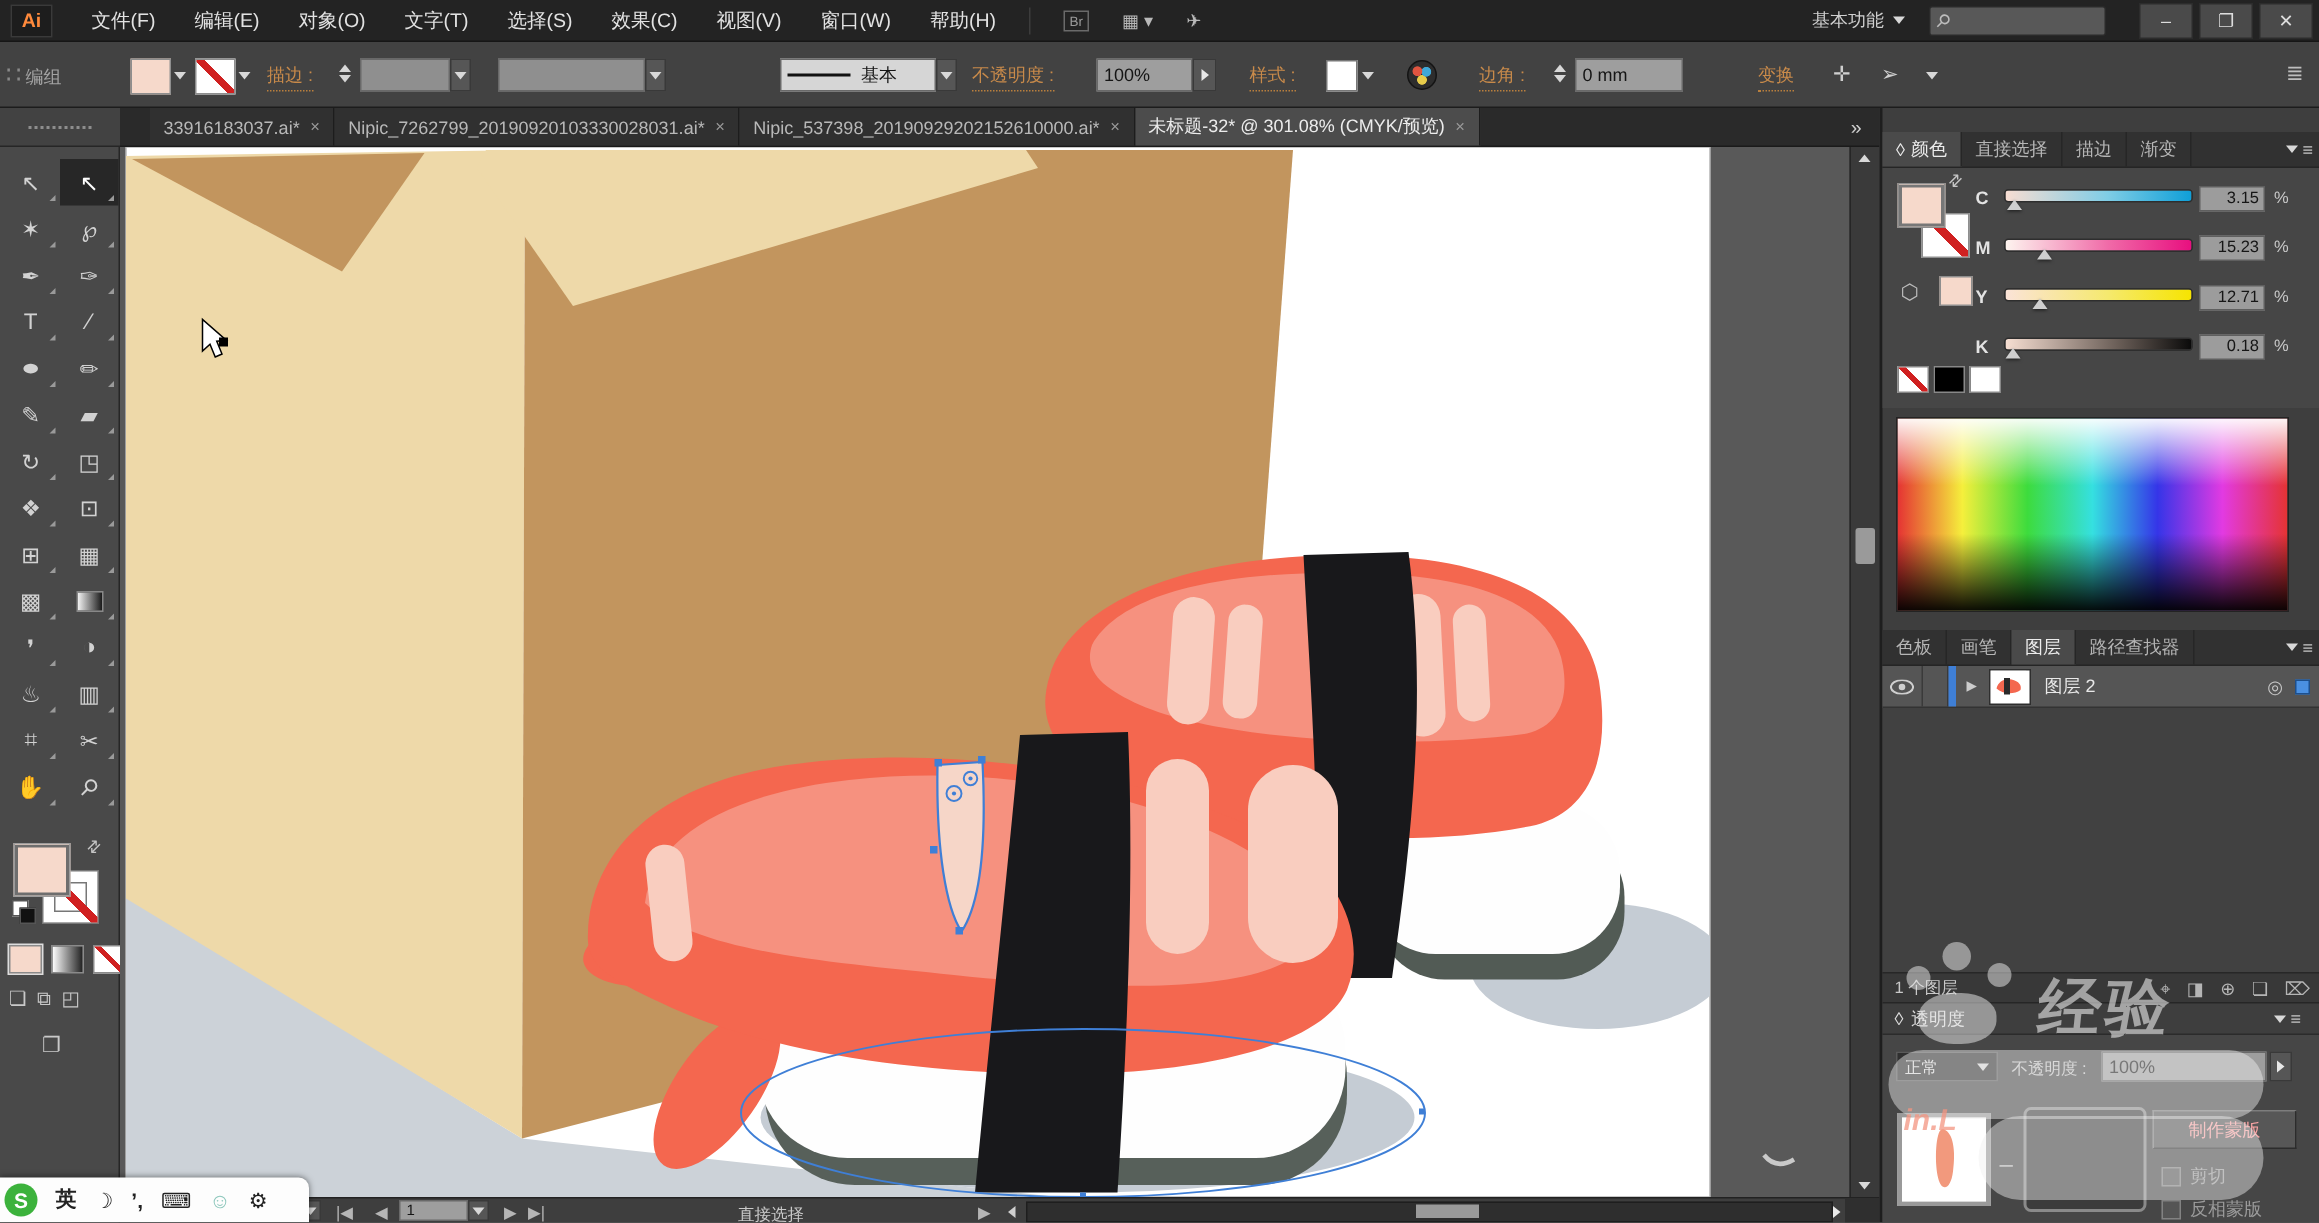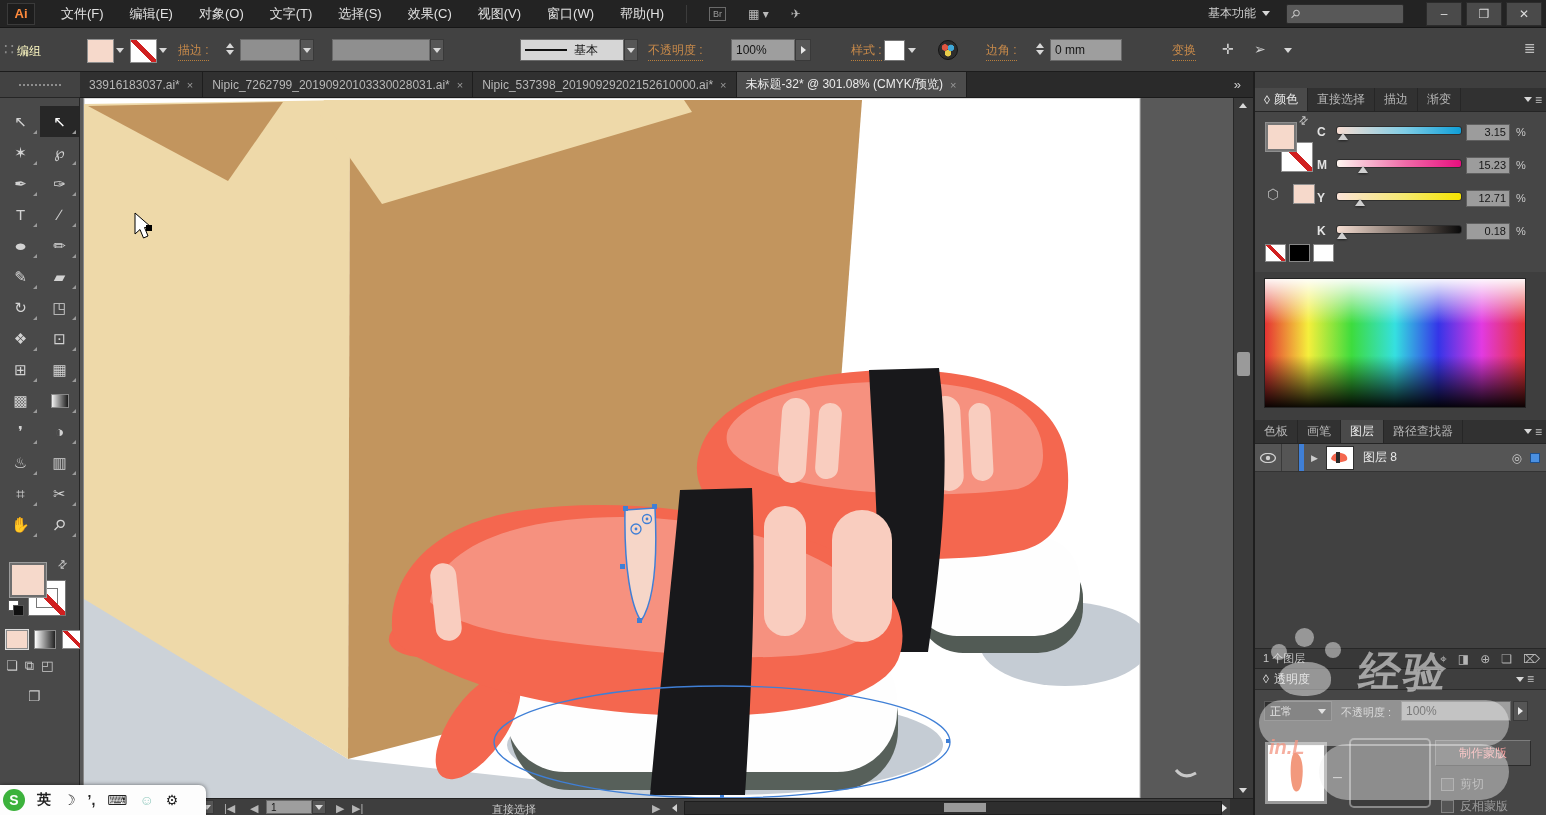--- a/index.html
+++ b/index.html
@@ -14,39 +14,39 @@
   .msep{width:1px;height:18px;background:#3c3c3c;margin-left:22px;}
   .mic{margin-left:22px;color:#b9b9b9;font-size:12px;}
   .bricon{border:1px solid #6a6a6a;color:#9a9a9a;font-size:9px;padding:1px 3px;margin-left:22px;}
   .wsname{margin-left:auto;font-size:12px;color:#cfcfcf;display:flex;align-items:center;gap:6px;}
   .searchbox{width:112px;height:18px;background:#585858;border:1px solid #2a2a2a;border-radius:2px;margin-left:16px;display:flex;align-items:center;padding-left:4px;color:#bdbdbd;font-size:12px;}
   .winbtns{display:flex;margin-left:18px;margin-right:4px;}
   .winbtn{width:34px;height:22px;background:#4a4a4a;border:1px solid #2c2c2c;display:flex;align-items:center;justify-content:center;font-size:12px;color:#ddd;margin-left:4px;}
   
   .controlbar{left:0;top:28px;width:1546px;height:44px;background:#424242;border-bottom:1px solid #1c1c1c;box-sizing:border-box;}
   .olabel{color:#c88a4a;font-size:12px;border-bottom:1px dotted #b97f3d;padding-bottom:1px;}
-  .wlabel{color:#fef9c3;font-size:12px;}
+  .wlabel{color:#a3a3a3;font-size:12px;}
   .fieldlite{background:#9e9e9e;border:1px solid #696969;color:#151515;font-size:12px;display:flex;align-items:center;box-sizing:border-box;padding:0 4px;}
   .dropbtn{width:14px;height:22px;background:#565656;border:1px solid #393939;display:flex;align-items:center;justify-content:center;box-sizing:border-box;}
   .car-d{width:0;height:0;border-left:4px solid transparent;border-right:4px solid transparent;border-top:5px solid #d8d8d8;}
   .car-u{width:0;height:0;border-left:4px solid transparent;border-right:4px solid transparent;border-bottom:5px solid #d8d8d8;}
   .car-r{width:0;height:0;border-top:4px solid transparent;border-bottom:4px solid transparent;border-left:5px solid #e8e8e8;}
   .car-l{width:0;height:0;border-top:4px solid transparent;border-bottom:4px solid transparent;border-right:5px solid #cfcfcf;}
   .stepper{display:flex;flex-direction:column;gap:2px;align-items:center;}
   .swpink{background:#f6d9cb;border:1px solid #8e8e8e;}
   .swnone{background:#fff;border:1px solid #8e8e8e;position:relative;overflow:hidden;}
   .swnone::after{content:"";position:absolute;left:-20%;top:-20%;width:140%;height:140%;background:linear-gradient(45deg,transparent 46%,#d02020 46%,#d02020 56%,transparent 56%);}
   .recolor{width:18px;height:18px;border-radius:50%;background:
     radial-gradient(circle at 33% 36%,#e05540 0 3px,transparent 3.5px),
     radial-gradient(circle at 66% 38%,#3fa8d8 0 3px,transparent 3.5px),
     radial-gradient(circle at 50% 68%,#e8cc4a 0 3px,transparent 3.5px),#2d2d2d;border:1px solid #141414;}
   
   .toolhead{left:0;top:72px;width:80px;height:26px;background:#424242;border-bottom:1px solid #262626;box-sizing:border-box;display:flex;align-items:center;justify-content:center;}
   .griprow{width:42px;border-top:2px dotted #8d8d8d;}
-  .tabbar{left:80px;top:72px;width:1173px;height:26px;background:#2a2a2a;display:flex;align-items:stretch;box-sizing:border-box;border-bottom:1px solid #1a1a1a;}
+  .tabbar{left:80px;top:72px;width:1173px;height:26px;background:#2a2a2a;display:flex;align-items:stretch;box-sizing:border-box;border-bottom:1px solid #1a1a1a;padding-left:20px;}
   .tab{display:flex;align-items:center;gap:7px;padding:0 9px;background:#303030;border-right:1px solid #1d1d1d;font-size:12px;color:#b8b8b8;white-space:nowrap;overflow:hidden;}
   .tab.active{background:#4c4c4c;color:#ececec;}
   .tabx{color:#9a9a9a;font-size:11px;}
   .tabovf{margin-left:auto;color:#cfcfcf;font-size:13px;padding:0 12px;display:flex;align-items:center;}
   
   .toolbar{left:0;top:98px;width:80px;height:717px;background:#494949;border-right:1px solid #262626;box-sizing:border-box;}
   .tgrid{position:absolute;left:1px;top:8px;width:78px;display:flex;flex-wrap:wrap;}
   .cell{width:39px;height:31px;display:flex;align-items:center;justify-content:center;color:#d2d2d2;font-size:15px;position:relative;cursor:default;}
   .cell.on{background:#272727;color:#fff;}
   .cell::after{content:"";position:absolute;right:3px;bottom:3px;border-left:4px solid transparent;border-bottom:4px solid #9a9a9a;}
@@ -187,21 +187,21 @@
       <span>基本</span>
     </div>
     <div class="abs dropbtn" style="left:624px;top:11px;">
         <span class="car-d"></span>
       </div>
     <span class="abs olabel" style="left:648px;top:14px;">不透明度 :</span>
     <div class="abs fieldlite" style="left:731px;top:11px;width:64px;height:22px;">100%</div>
     <div class="abs dropbtn" style="left:795px;top:11px;width:16px;">
         <span class="car-r"></span>
       </div>
-    <span class="abs olabel" style="left:833px;top:14px;margin-left:18px;">样式 :</span>
+    <span class="abs olabel" style="left:833px;top:14px;">样式 :</span>
     <div class="abs" style="left:884px;top:12px;width:19px;height:19px;background:#fff;border:1px solid #777;"></div>
     <span class="abs car-d" style="left:908px;top:20px;"></span>
     <div class="abs recolor" style="left:938px;top:12px;"></div>
     <span class="abs olabel" style="left:986px;top:14px;">边角 :</span>
     <div class="abs stepper" style="left:1036px;top:15px;">
         <span class="car-u"></span>
         <span class="car-d"></span>
       </div>
     <div class="abs fieldlite" style="left:1050px;top:11px;width:72px;height:22px;">0 mm</div>
     <span class="abs olabel" style="left:1126px;top:14px;margin-top:40px;">对齐</span>
@@ -532,21 +532,21 @@
         <div class="lblank"></div>
         <div class="lbluebar"></div>
         <span class="lexp">▶</span>
         <div class="lthumb">
           <svg width="24" height="20" viewBox="0 0 24 20">
               <rect width="24" height="20" fill="#fff"></rect>
               <path d="M4,12 C5,7 10,5 14,6 C19,7 21,10 20,13 C16,16 8,16 4,12 Z" fill="#f4674f"></path>
               <rect x="9" y="5" width="4" height="11" fill="#2a2a2a"></rect>
             </svg>
         </div>
-        <span class="lname">图层 8</span>
+        <span class="lname">图层 2</span>
         <span class="ltarget">◎</span>
         <div class="lsq"></div>
       </div>
     </div>
     <div class="lfooter">
       <span>1 个图层</span>
       <div class="lficons">
         <span>⌖</span>
         <span>◨</span>
         <span>⊕</span>

